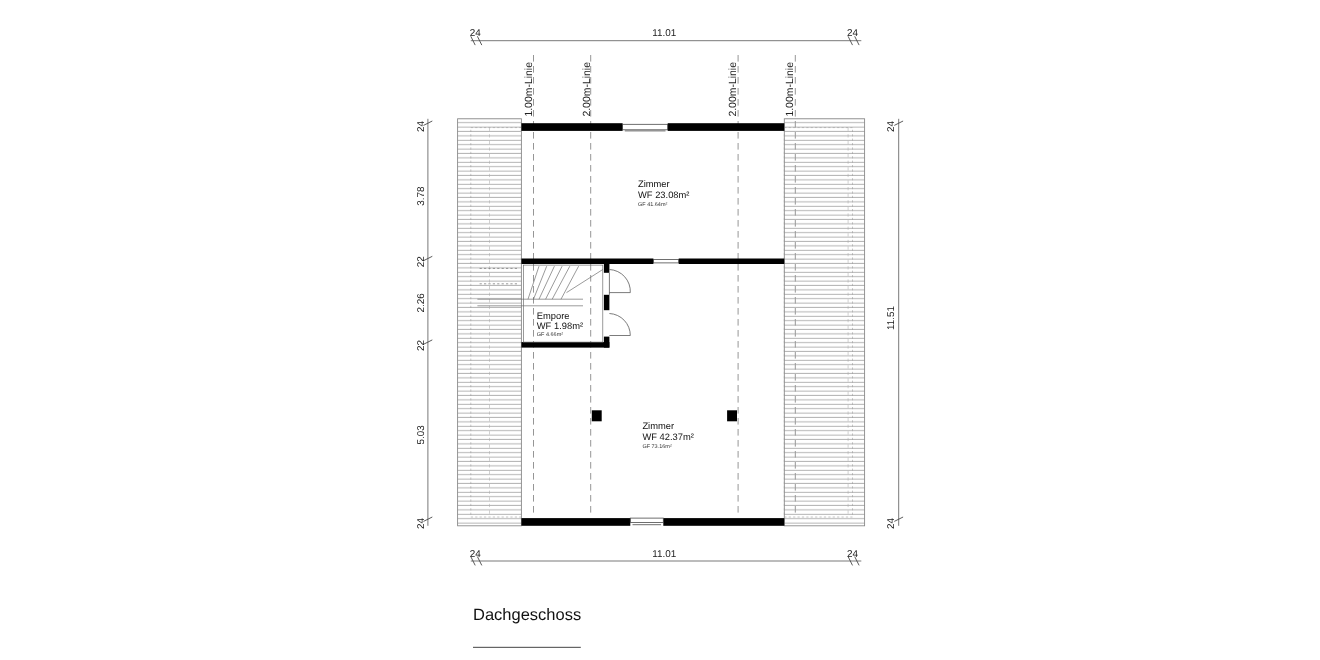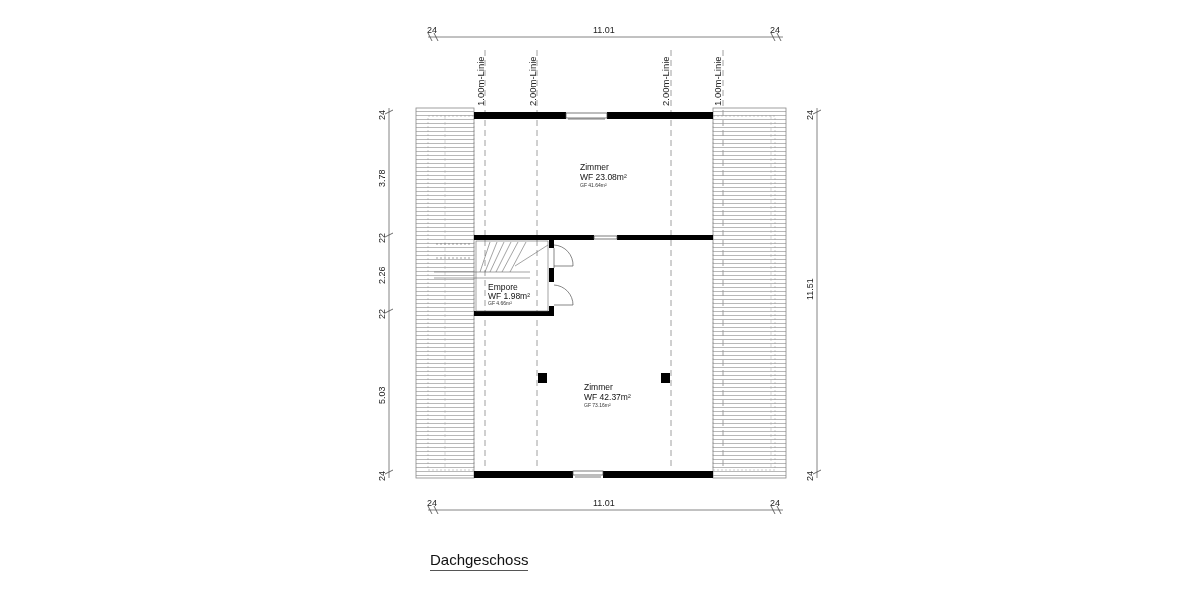--- a/index.html
+++ b/index.html
@@ -5,21 +5,21 @@
   html, body { margin: 0; padding: 0; background: #ffffff; }
   body { width: 1200px; height: 600px; position: relative; overflow: hidden;
          font-family: "Liberation Sans", sans-serif; color: #111; }
   svg { position: absolute; left: 0; top: 0; }
   .dimtxt { font-family: "Liberation Sans", sans-serif; font-size: 9px; fill: #222; }
   .linetxt { font-family: "Liberation Sans", sans-serif; font-size: 9.5px; fill: #222; }
   .room-name { font-family: "Liberation Sans", sans-serif; font-size: 8.5px; fill: #111; }
   .room-wf { font-family: "Liberation Sans", sans-serif; font-size: 8.5px; fill: #111; }
   .room-gf { font-family: "Liberation Sans", sans-serif; font-size: 5px; fill: #333; }
   .title { position: absolute; left: 430px; top: 551px; font-size: 15px; color: #111;
-           border-bottom: 1px solid #555; line-height: 18px; padding-bottom: 1px; }
+           border-bottom: 1px solid #555; line-height: 18px; padding-bottom: 19px; }
 </style>
 </head>
 <body>
 
 <svg width="1200" height="600" viewBox="0 0 1200 600">
   <defs>
     <pattern id="roofHatch" width="6" height="4" patternUnits="userSpaceOnUse">
       <line x1="0" y1="3.5" x2="6" y2="3.5" stroke="#9a9a9a" stroke-width="0.7"></line>
     </pattern>
   </defs>

